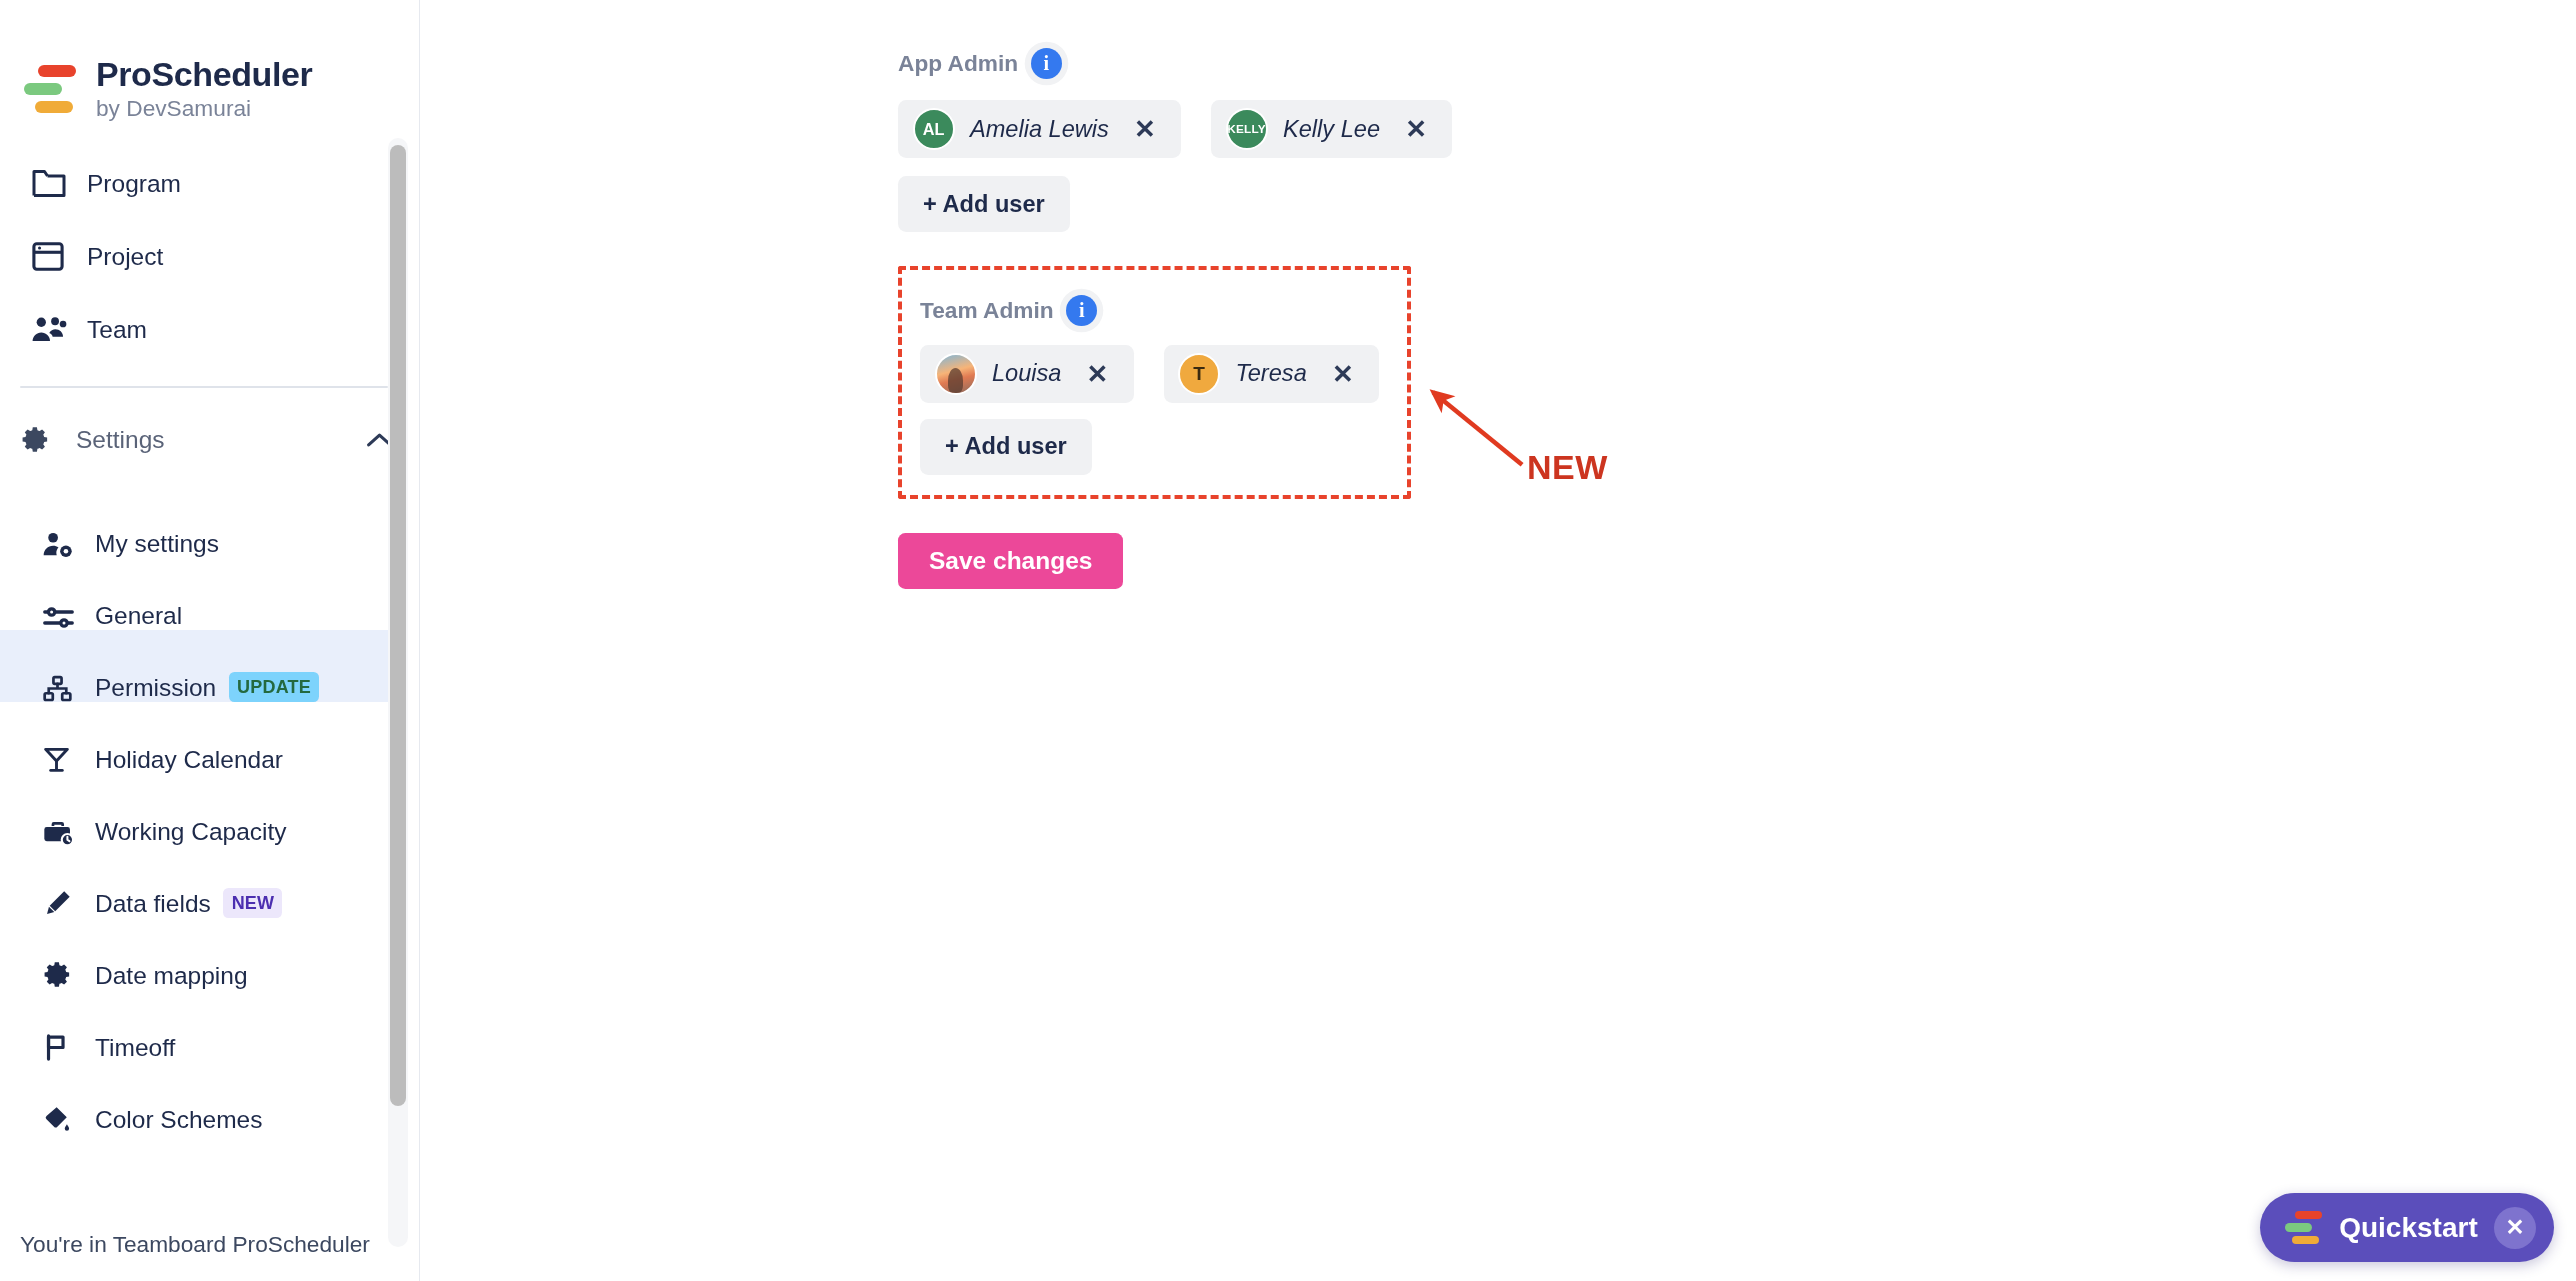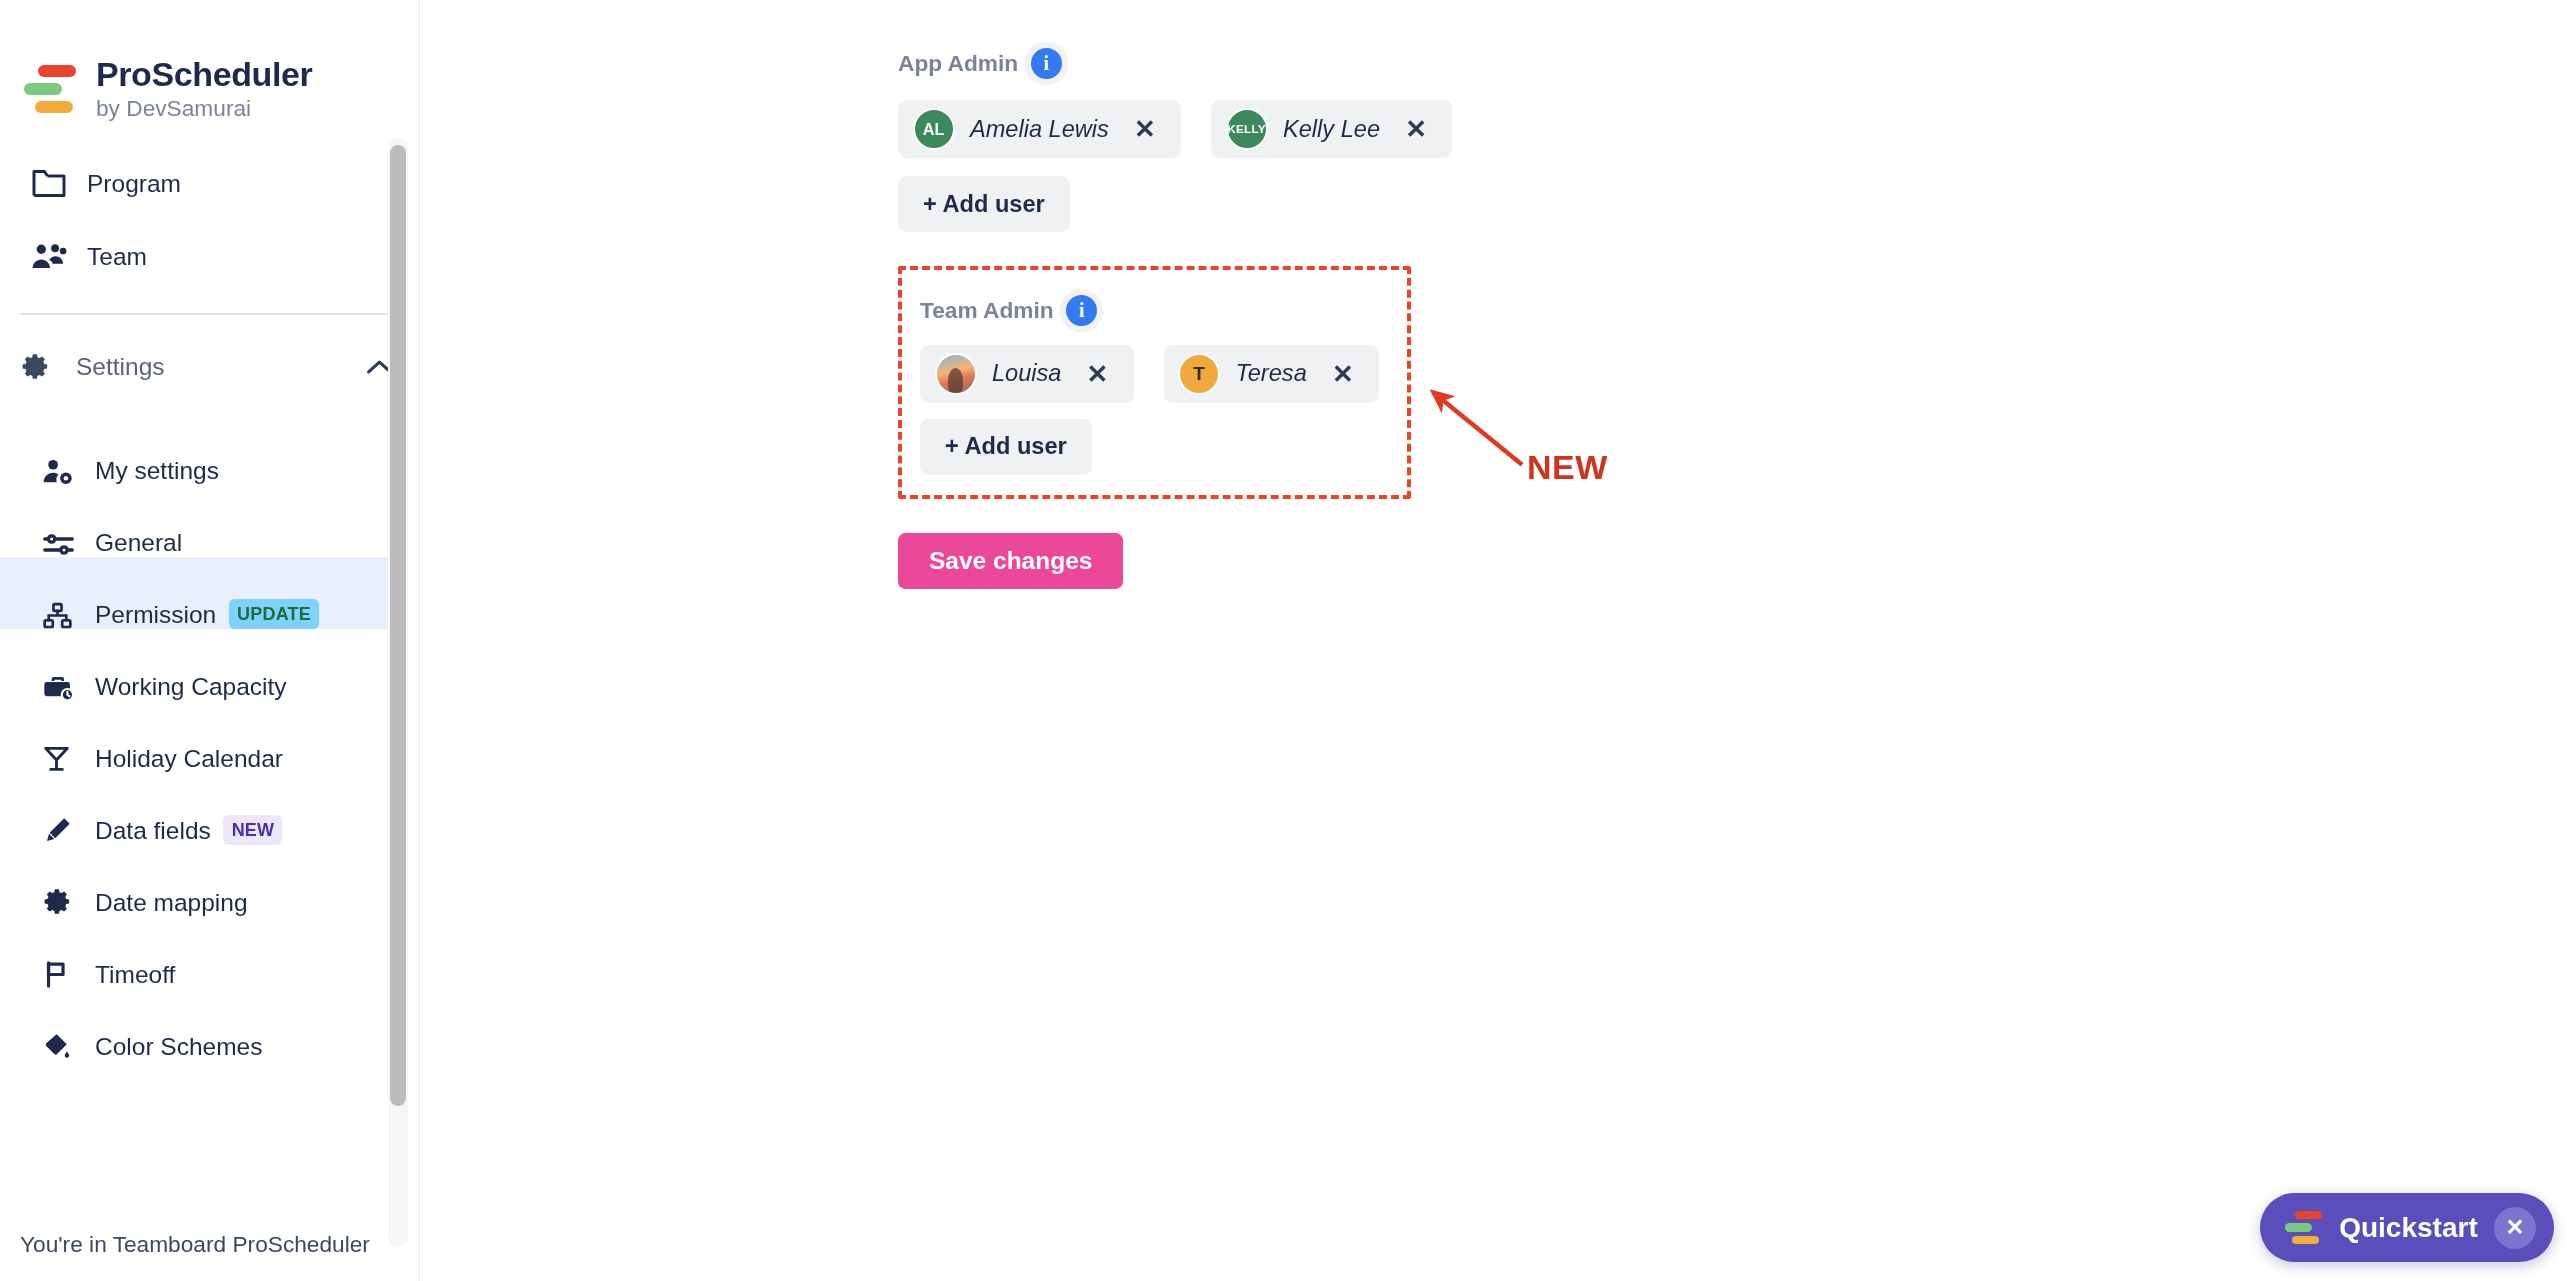--- a/index.html
+++ b/index.html
@@ -409,20 +409,30 @@
       <div class="nav-item">
         <span class="ico">
           <svg width="36" height="31" viewBox="0 0 24 20" fill="none" stroke="#1e2a4a" stroke-width="2" stroke-linejoin="round">
               <path d="M2 18V2h7l2 3h0"></path>
               <path d="M2 18h20V5H11"></path>
             </svg>
         </span>
         <span class="lbl">Program</span>
       </div>
 
+      <div class="nav-item">
+        <span class="ico">
+          <svg width="34" height="31" viewBox="0 0 24 22" fill="none" stroke="#1e2a4a" stroke-width="2.2" stroke-linejoin="round">
+              <rect x="2" y="2" width="20" height="18" rx="2"></rect>
+              <path d="M2 8h20"></path>
+               <circle cx="6" cy="5" r="1.1" fill="#1e2a4a" stroke="none"></circle>
+            </svg>
+        </span>
+        <span class="lbl">Project</span>
+      </div>
 
       <div class="nav-item">
         <span class="ico">
           <svg width="38" height="29" viewBox="0 0 26 20" fill="#1e2a4a">
             <circle cx="7" cy="5" r="3.2"></circle>
               <circle cx="16.5" cy="4.3" r="2.7"></circle>
               <circle cx="22" cy="6.2" r="2.3"></circle>
             <path d="M1 18c0-3.6 2.8-6 6-6s6 2.4 6 6z"></path>
             <path d="M12.5 12.4c1-1.6 2.6-2.5 4.2-2.5 2.9 0 5.3 2.1 5.3 5.1h-7.2c0-1-.8-2-2.3-2.6z"></path>
           </svg>
@@ -483,39 +493,39 @@
             <rect x="14.5" y="13.5" width="6" height="5" rx="1"></rect>
             <path d="M11 6.5v3.5M4.5 13.5v-3.5h13v3.5" stroke-linecap="round"></path>
           </svg>
         </span>
         <span class="lbl">Permission</span>
         <span class="badge badge-update">UPDATE</span>
       </div>
 
       <div class="sub-item">
         <span class="ico">
+          <svg width="29" height="29" viewBox="0 0 20 20" fill="none" stroke="#1e2a4a" stroke-width="2" stroke-linecap="round" stroke-linejoin="round">
+            <path d="M2.5 3h15l-7.5 8z"></path>
+              <path d="M10 11v6"></path>
+              <path d="M6 17.5h8"></path>
+          </svg>
+        </span>
+        <span class="lbl">Holiday Calendar</span>
+      </div>
+
+      <div class="sub-item">
+        <span class="ico">
           <svg width="33" height="27" viewBox="0 0 24 20" fill="#1e2a4a">
             <path d="M8.5 2.2h6a1.6 1.6 0 011.6 1.6v1.4h-2V4.2h-5.2v1h-2V3.8A1.6 1.6 0 018.5 2.2z"></path>
             <rect x="1.5" y="6" width="19" height="10.5" rx="1.8"></rect>
             <circle cx="18.6" cy="15.3" r="4.2" fill="#1e2a4a" stroke="#fff" stroke-width="1.6"></circle>
             <path d="M18.6 13.2v2.2l1.5 1" stroke="#fff" stroke-width="1.5" fill="none" stroke-linecap="round"></path>
           </svg>
         </span>
         <span class="lbl">Working Capacity</span>
-      </div>
-
-      <div class="sub-item">
-        <span class="ico">
-          <svg width="29" height="29" viewBox="0 0 20 20" fill="none" stroke="#1e2a4a" stroke-width="2" stroke-linecap="round" stroke-linejoin="round">
-            <path d="M2.5 3h15l-7.5 8z"></path>
-              <path d="M10 11v6"></path>
-              <path d="M6 17.5h8"></path>
-          </svg>
-        </span>
-        <span class="lbl">Holiday Calendar</span>
       </div>
 
       <div class="sub-item">
         <span class="ico">
           <svg width="31" height="29" viewBox="0 0 20 20" fill="#1e2a4a">
             <path d="M14.6 1.6l3.8 3.8-10 10-3.8-3.8z"></path>
             <path d="M4.1 12.2l3.7 3.7-5 1.3z"></path>
           </svg>
         </span>
         <span class="lbl">Data fields</span>

